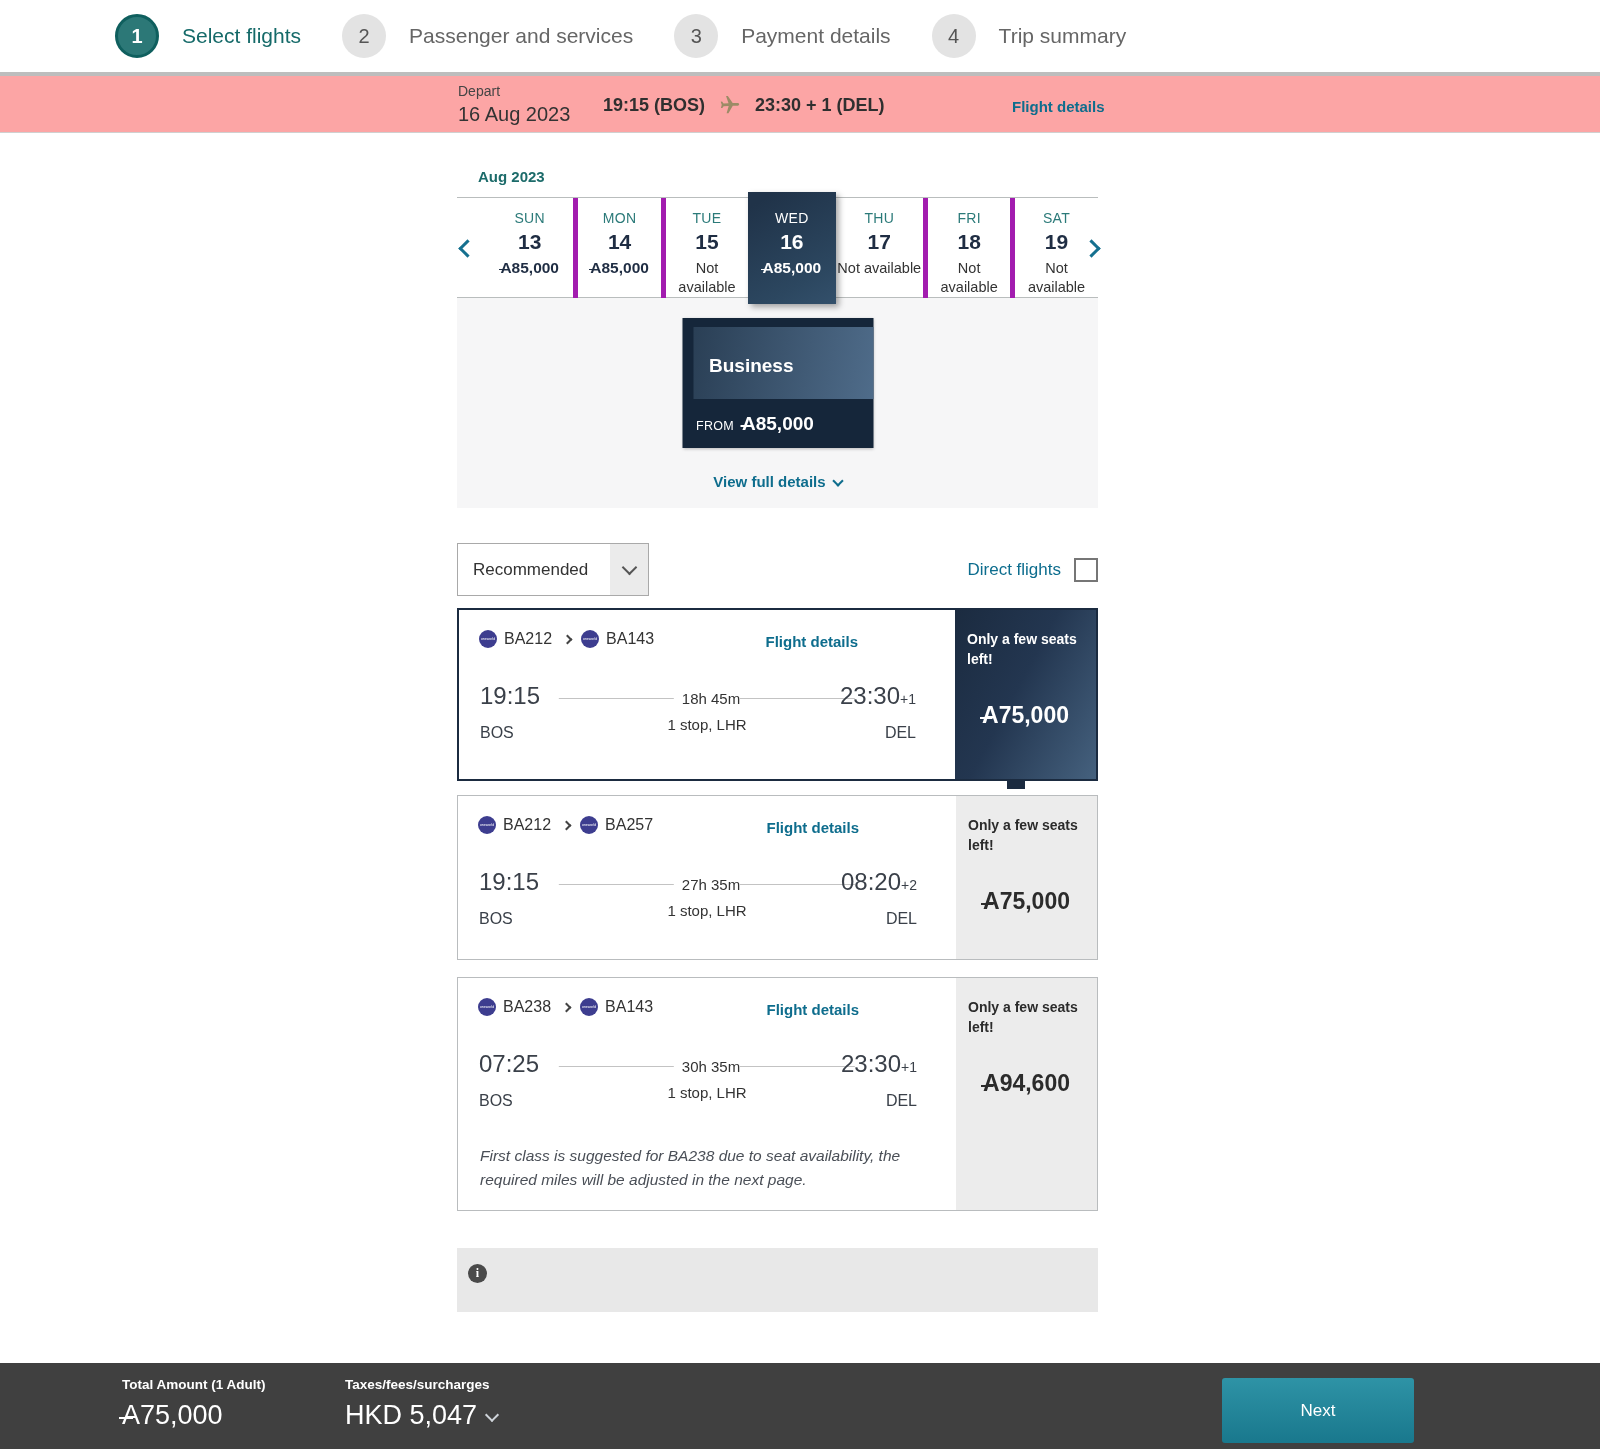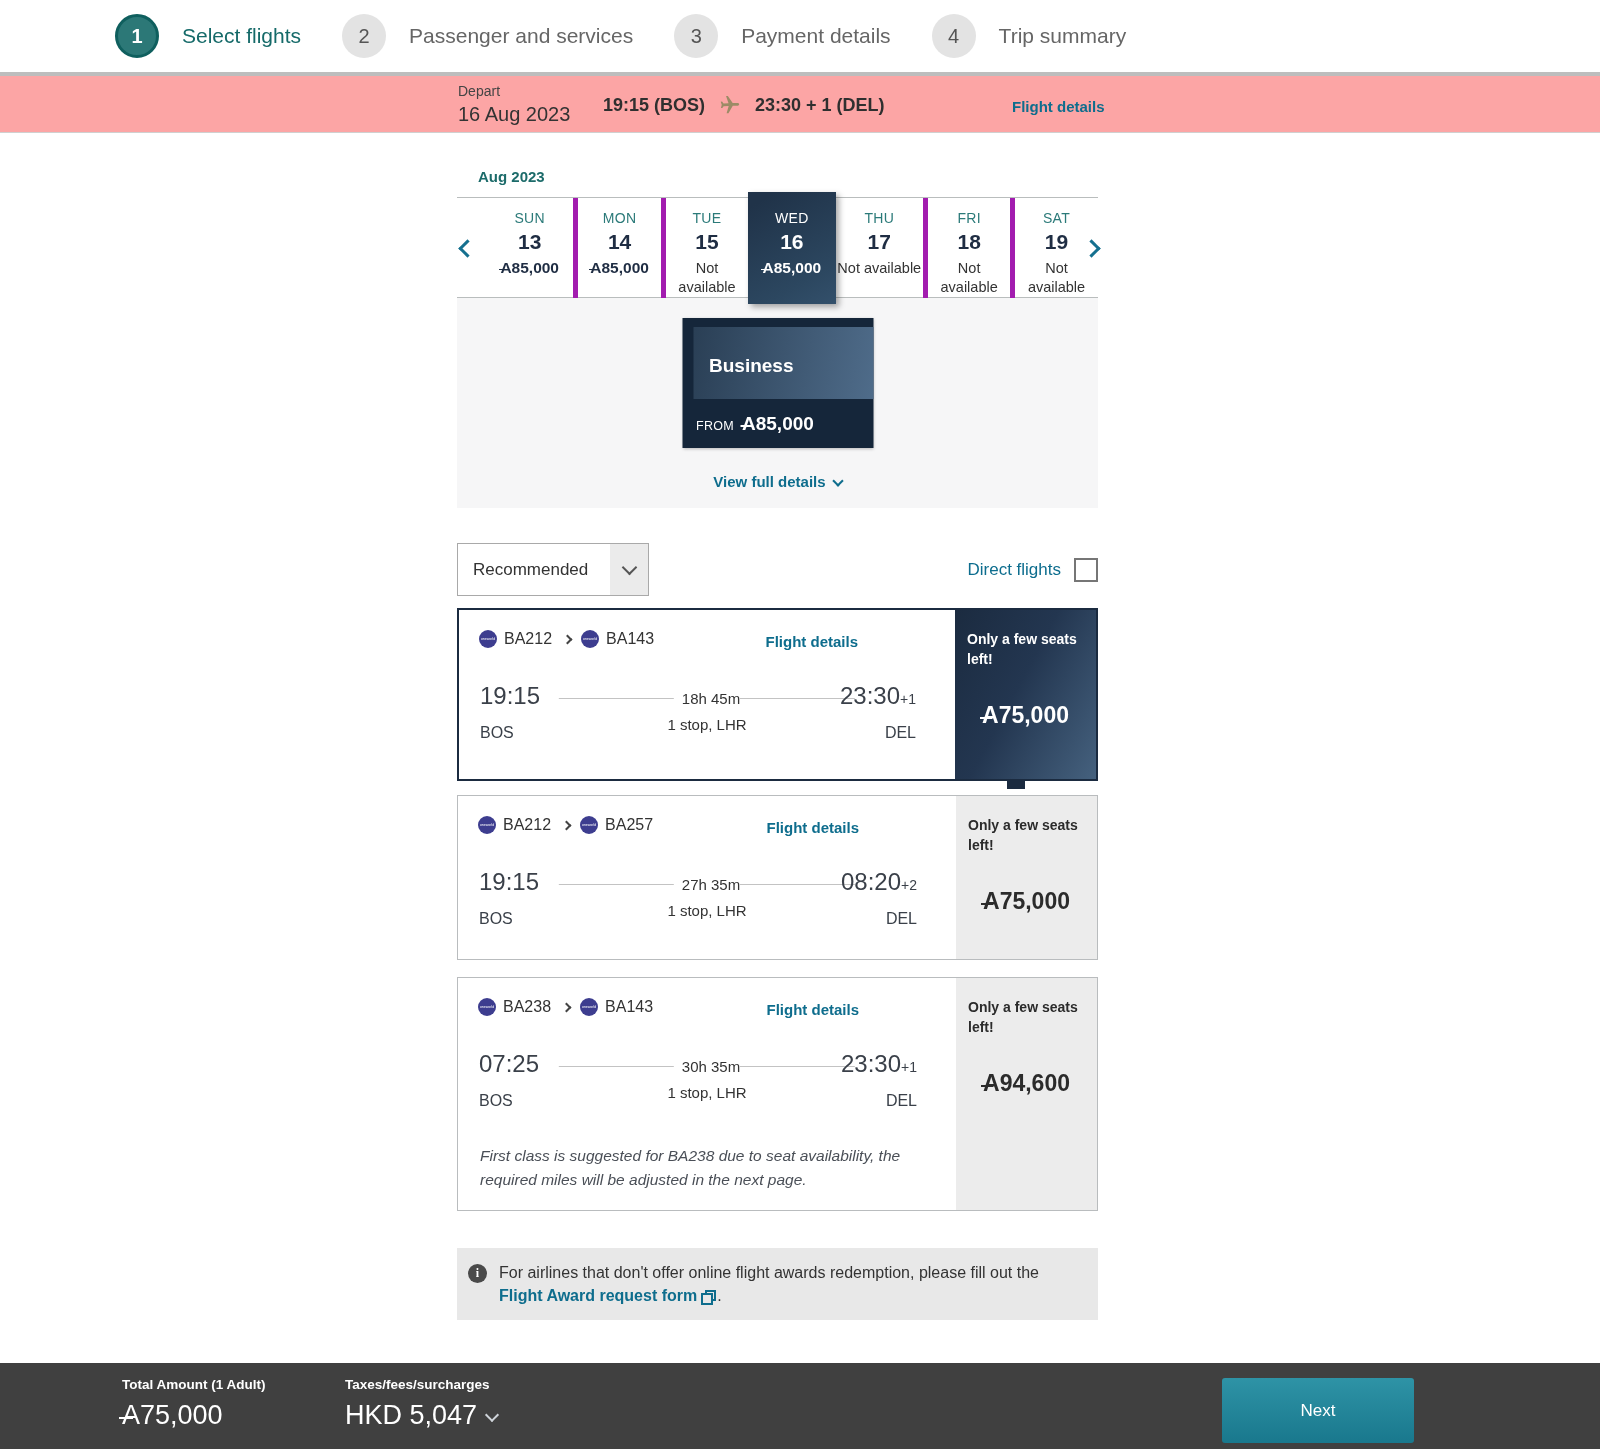--- a/index.html
+++ b/index.html
@@ -347,24 +347,20 @@
       <div class="fnote">First class is suggested for BA238 due to seat availability, the required miles will be adjusted in the next page.</div>
     </div>
     <div class="fright light">
       <div class="badge">Only a few seats left!</div>
       <div class="fprice"><span class="ma">A</span><span>94,600</span></div>
     </div>
   </div>
 
   <div class="notice">
     <div class="info-i">i</div>
-    <div class="notice-text">
-      <span>For airlines that don't offer online flight awards redemption, please fill out the</span><br>
-      <span class="notice-link">Flight Award request form</span><span class="ext"></span><span>.</span>
-    </div>
   </div>
 
 </div>
 
 <div class="footer">
   <div class="f-total">
     <div class="f-block-label">Total Amount (1 Adult)</div>
     <div class="f-block-value"><span class="ma">A</span><span>75,000</span></div>
   </div>
   <div class="f-tax">

